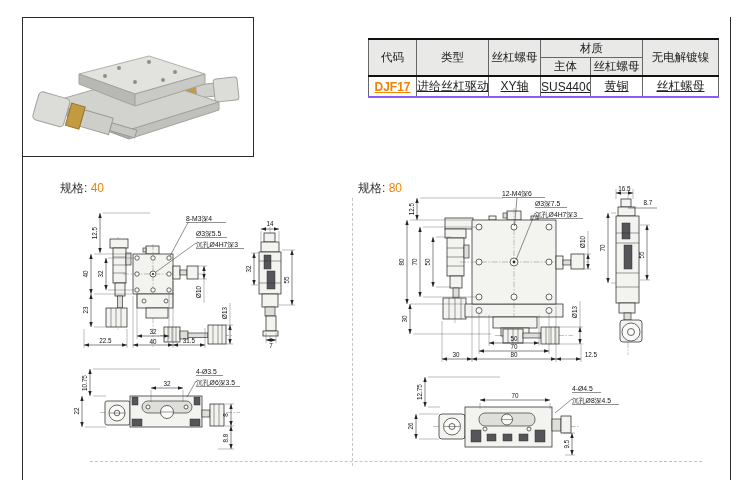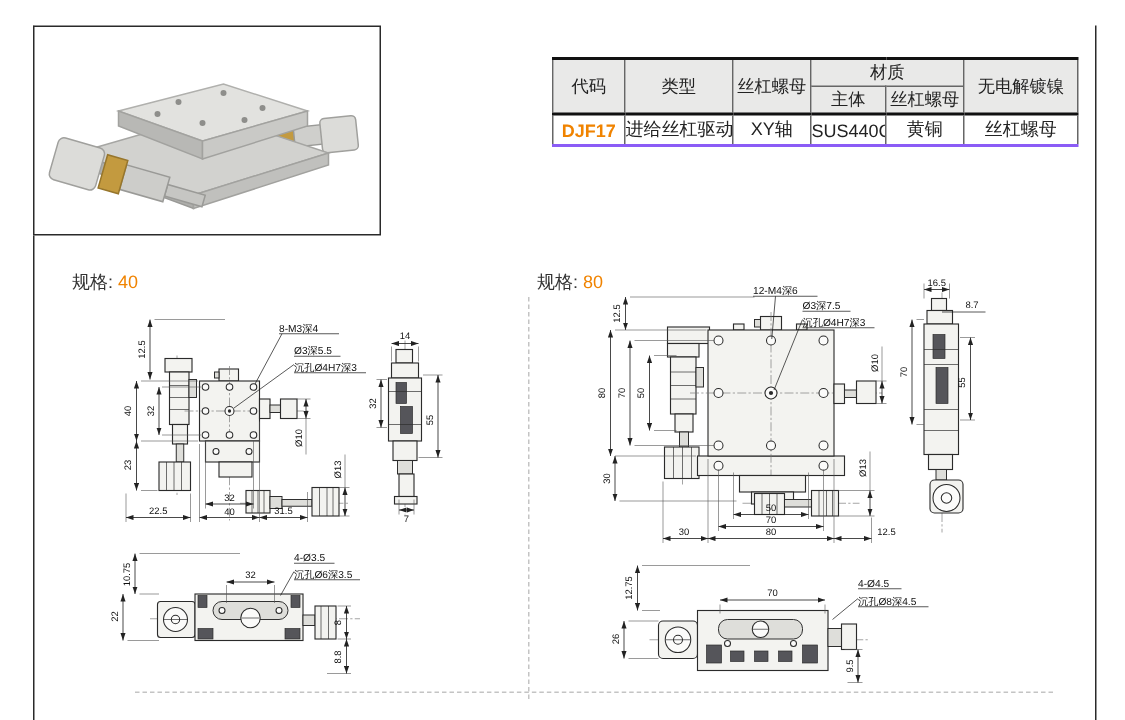--- a/index.html
+++ b/index.html
@@ -10,21 +10,21 @@
   #page-frame{left:22px;top:17px;width:707px;height:463px;
       border-left:1.5px solid #2a2a2a;border-right:1.5px solid #2a2a2a;}
   
   #photo-box{left:22px;top:17px;width:230px;height:138px;border:1.5px solid #2a2a2a;background:#fff;}
   
   #spec-table{left:368px;top:38px;border-collapse:collapse;table-layout:fixed;width:350px;
       font-size:11.5px;}
   #spec-table td{border-left:1px solid #666;border-right:1px solid #666;
       text-align:center;vertical-align:middle;padding:0;overflow:hidden;white-space:nowrap;}
   #spec-table tr.hr td{background:#e9e9e8;height:17px;}
-  #spec-table tr.dr td{background:#fff;height:19px;font-size:12px;}
+  #spec-table tr.dr td{background:#fff;height:19px;font-size:12px;text-decoration:underline;}
   #spec-table{border-top:2px solid #111;border-bottom:2px solid #8b5cf6;}
   #spec-table tr.hr2 td{border-top:1px solid #666;}
   #spec-table tr.dr td{border-top:2px solid #111;}
   .code-cell{color:#f08300;font-weight:bold;}
   
   .sec-label{font-size:12px;color:#333;}
   .sec-label .num{color:#f08300;}
   
   #dash-v{left:352px;top:198px;height:268px;border-left:1px dashed #c4c4c4;width:0;}
   #dash-h{left:90px;top:461px;width:612px;border-top:1px dashed #c4c4c4;height:0;}
@@ -105,21 +105,21 @@
     <td class="code-cell">DJF17</td>
     <td>进给丝杠驱动型</td>
     <td>XY轴</td>
     <td>SUS440C</td>
     <td>黄铜</td>
     <td>丝杠螺母</td>
   </tr>
 </tbody>
   </table>
 
-<div class="abs sec-label" style="left:48px;top:180px;text-align:right;">
+<div class="abs sec-label" style="left:60px;top:180px;text-align:right;">
   <span>规格:</span>
   <span class="num">40</span>
 </div>
 <div class="abs sec-label" style="left:358px;top:180px;">
   <span>规格:</span>
   <span class="num">80</span>
 </div>
 
 <div id="dash-v" class="abs"></div>
 <div id="dash-h" class="abs"></div>

